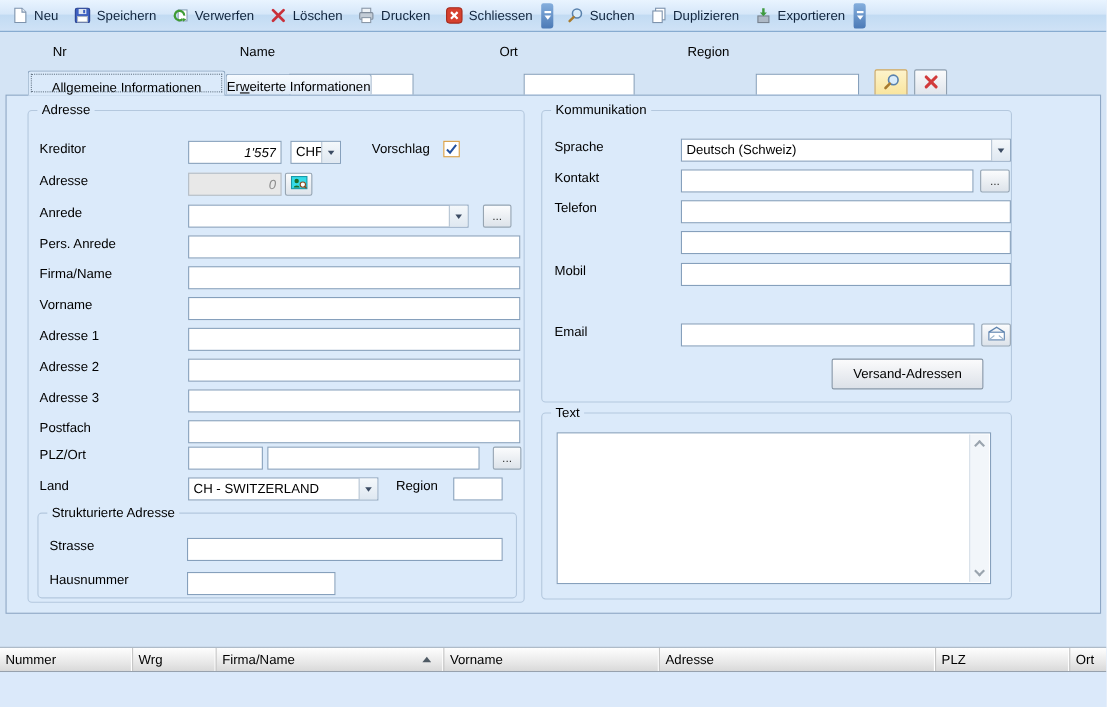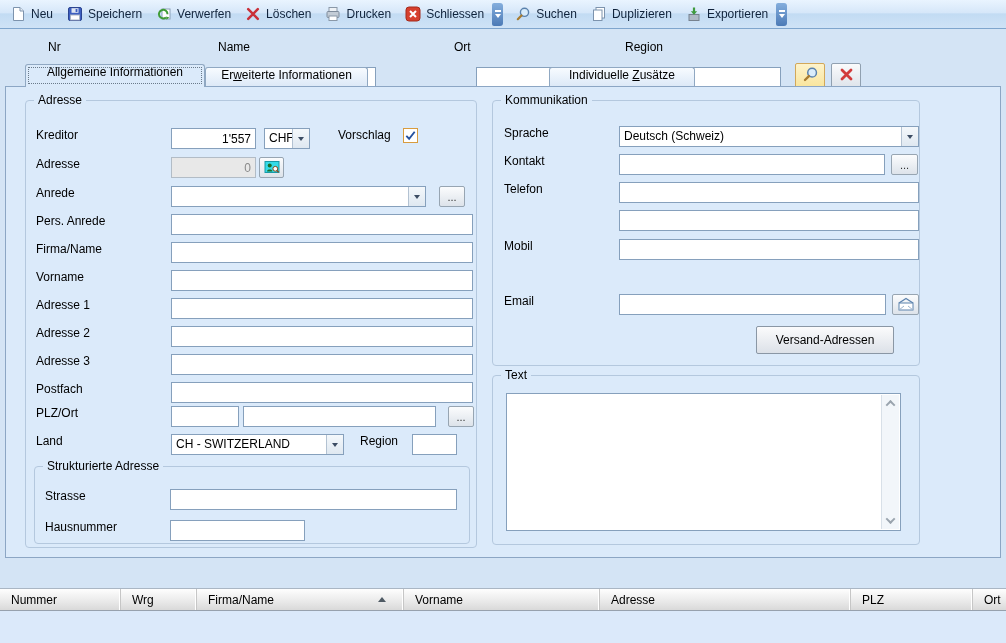--- a/index.html
+++ b/index.html
@@ -23,34 +23,34 @@
   .tfield{position:absolute;top:37px;height:22px;border:1px solid #86a0bc;background:#fff;box-sizing:border-box;
     font-family:inherit;font-size:12px;padding:0 4px;outline:none;}
   .tfield.num{text-align:right;}
   .sq-btn{position:absolute;top:33px;width:30px;height:26px;border:1px solid #90a0b0;border-radius:2px;
     background:linear-gradient(180deg,#fafbfc,#dde3ea);display:flex;align-items:center;justify-content:center;box-sizing:border-box;}
   .sq-btn.hl{background:linear-gradient(180deg,#fdf3cb,#f9e49a);border-color:#d2a85a;}
 
   
   .tabstrip{position:absolute;left:0;top:64px;width:100%;height:23px;}
   .tab{position:absolute;top:3px;height:19px;border:1px solid #90a8c2;border-bottom:none;border-radius:3px 3px 0 0;
-    background:linear-gradient(180deg,#f7fbff,#dde9f7);display:flex;align-items:flex-start;justify-content:center;box-sizing:border-box;}
+    background:linear-gradient(180deg,#f7fbff,#dde9f7);display:flex;align-items:flex-end;justify-content:center;box-sizing:border-box;}
   .tab.active{top:0;height:23px;background:#dbeafa;z-index:5;outline:1px dotted #6a7a8a;outline-offset:-4px;}
   .tab .key{text-decoration:underline;}
 
   .panel{position:absolute;left:5px;top:86px;width:996px;height:472px;background:#dbeafa;border:1px solid #8ca6c4;box-sizing:border-box;}
 
   
   .group{position:absolute;border:1px solid #b4c8de;border-radius:4px;box-sizing:border-box;}
   .group>.legend{position:absolute;top:-8px;left:8px;background:#dbeafa;padding:0 4px;line-height:15px;}
   .row{position:absolute;left:10px;display:flex;align-items:flex-start;height:21px;}
   .lbl{width:135px;flex:none;}
   .rgrp .lbl{width:115px;}
   .inp{height:21px;border:1px solid #86a0bc;background:#fff;box-sizing:border-box;font-family:inherit;font-size:12px;padding:0 4px;outline:none;flex:none;}
-  .inp.num{text-align:right;}
+  .inp.num{text-align:right;font-style:italic;}
   .inp:disabled{background:#e8e8e8;border-color:#b2bcc6;color:#8a8a8a;}
 
   .combo{height:21px;border:1px solid #86a0bc;background:#fff;box-sizing:border-box;display:flex;flex:none;}
   .combo-val{flex:1;padding:2px 4px 0 4px;white-space:nowrap;overflow:hidden;}
   .combo-btn{width:16px;flex:none;border-left:1px solid #b3c2d2;background:linear-gradient(180deg,#f4f8fb,#dfe8f1);
     display:flex;align-items:center;justify-content:center;}
   .dd{width:0;height:0;border-left:3.5px solid transparent;border-right:3.5px solid transparent;border-top:4.5px solid #3c4c63;}
 
   .mini-btn{height:21px;border:1px solid #97a5b2;border-radius:2px;background:linear-gradient(180deg,#fbfcfd,#dde3ea);
     box-sizing:border-box;display:flex;align-items:center;justify-content:center;font-size:11px;color:#333;flex:none;}
@@ -64,21 +64,21 @@
   .vscroll{position:absolute;top:1px;right:1px;bottom:1px;width:17px;background:#f2f6fa;border-left:1px solid #d8e0e8;}
   .scroll-btn{position:absolute;left:0;width:16px;height:17px;display:flex;align-items:center;justify-content:center;}
   .scroll-btn.up{top:0;} .scroll-btn.down{bottom:0;}
   .chev{width:7px;height:7px;border-left:2px solid #9aa4ae;border-top:2px solid #9aa4ae;box-sizing:border-box;}
   .chev.u{transform:rotate(45deg) translate(1px,1px);}
   .chev.d{transform:rotate(225deg) translate(1px,1px);}
 
   
   .grid-header{position:absolute;left:0;top:588px;width:100%;height:23px;display:flex;
     background:linear-gradient(180deg,#fefefe,#e9e9e9 60%,#d9d9d9);border-top:1px solid #aab6c4;border-bottom:1px solid #97a1ad;box-sizing:border-box;}
-  .gh-cell{flex:none;display:flex;align-items:center;padding:0 11px;border-right:1px solid #c6c6c6;box-shadow:inset -1px 0 0 #ffffff;box-sizing:border-box;white-space:nowrap;overflow:hidden;}
+  .gh-cell{flex:none;display:flex;align-items:center;padding:0 5px;border-right:1px solid #c6c6c6;box-shadow:inset -1px 0 0 #ffffff;box-sizing:border-box;white-space:nowrap;overflow:hidden;}
   .gh-cell:last-child{border-right:none;box-shadow:none;flex:1;}
   .sort-asc{width:0;height:0;border-left:4px solid transparent;border-right:4px solid transparent;border-bottom:5px solid #4f5a64;margin-left:auto;margin-right:6px;}
   .grid-body{position:absolute;left:0;top:611px;width:100%;height:32px;background:#dbe9fa;}
 </style>
 </head>
 <body>
 
 <div class="app">
 
   <div class="toolbar">
@@ -197,25 +197,22 @@
       <span><svg width="15" height="15" viewBox="0 0 16 16">
             <path d="M3.2 3.2l9.6 9.6M12.8 3.2l-9.6 9.6" stroke="#d23b3b" stroke-width="3" stroke-linecap="round"></path>
           </svg></span>
     </div>
   </div>
 
   <div class="tabstrip">
     <div class="tab active" style="left:25px;width:180px">
       <span><span>All</span><span class="key">g</span><span>emeine Informationen</span></span>
     </div>
-    <div class="tab" style="left:205px;width:163px">
+    <div class="tab" style="left:205px;width:133px">
       <span><span>Er</span><span class="key">w</span><span>eiterte Informationen</span></span>
-    </div>
-    <div class="tab" style="left:549px;width:146px">
-      <span><span>Individuelle </span><span class="key">Z</span><span>usätze</span></span>
     </div>
   </div>
 
   <div class="panel"></div>
 
   <div class="group" style="left:25px;top:100px;width:452px;height:448px">
     <span class="legend">Adresse</span>
 
     <div class="row" style="top:27px">
       <span class="lbl">Kreditor</span>

